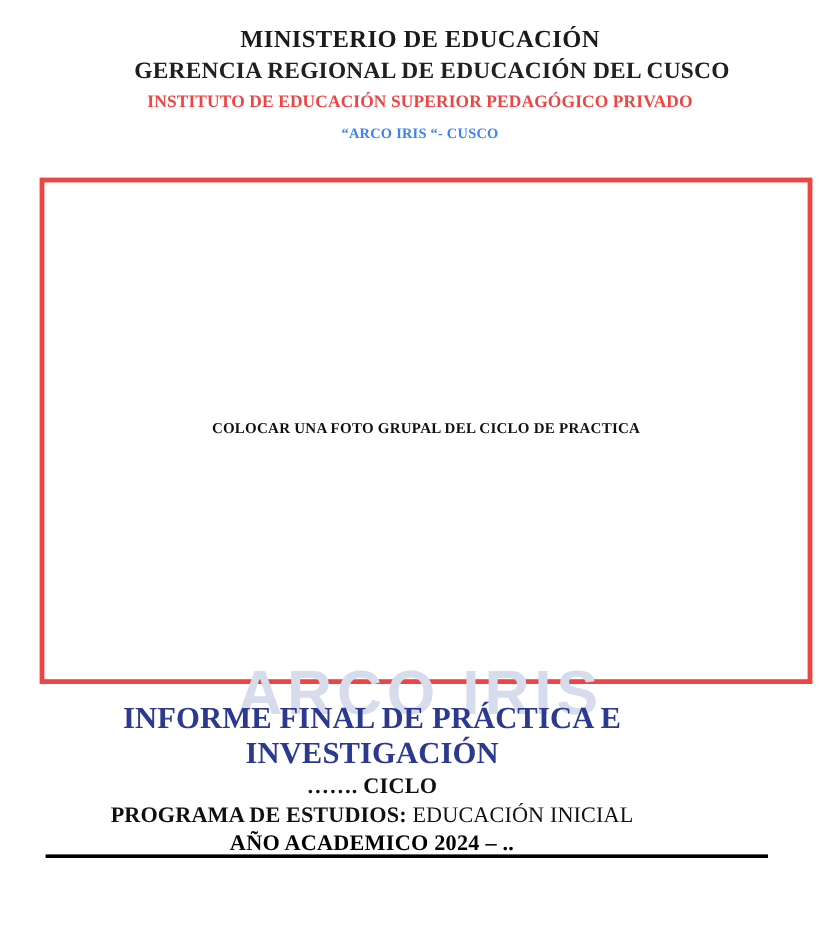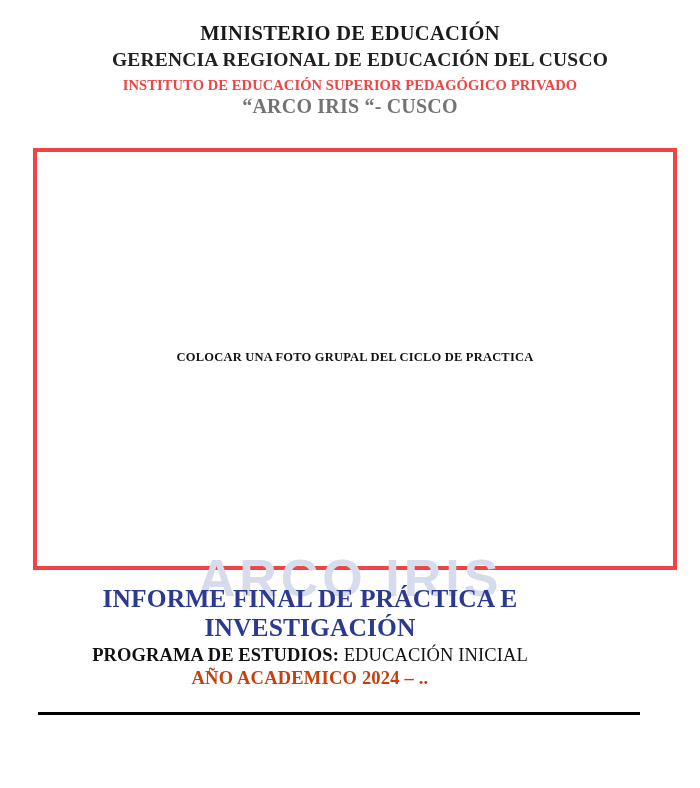--- a/index.html
+++ b/index.html
@@ -48,25 +48,25 @@
   }
   .header-line3 {
     font-size: 14.5px;
     font-weight: bold;
     color: #ef4444;
     line-height: 1.25;
     margin-top: 5px;
     letter-spacing: 0.1px;
   }
   .header-line4 {
-    font-size: 20px;
+    font-size: 12px;
     font-weight: bold;
-    color: #737373;
+    color: #3b82f6;
     line-height: 1.25;
-    margin-top: 0;
+    margin-top: 10px;
     letter-spacing: 0.2px;
   }
 
   
   .photo-frame {
     position: absolute;
     left: 33px;
     top: 148px;
     width: 644px;
     height: 422px;
@@ -130,21 +130,21 @@
     margin-top: 3px;
     color: #101010;
     letter-spacing: 0.1px;
   }
   .title-program b {
     font-weight: bold;
   }
   .title-year {
     font-size: 18.5px;
     font-weight: bold;
-    color: #c2410c;
+    color: #000000;
     margin-top: 2px;
     letter-spacing: 0.2px;
   }
 
   
   .divider {
     position: absolute;
     left: 38px;
     top: 712px;
     width: 602px;
@@ -176,20 +176,21 @@
   </div>
 
   <div class="photo-frame">
     <div class="photo-placeholder">COLOCAR UNA FOTO GRUPAL DEL CICLO DE PRACTICA</div>
   </div>
 
   <div class="watermark">ARCO IRIS</div>
 
   <div class="title-block">
     <div class="title-main">INFORME FINAL DE PRÁCTICA E INVESTIGACIÓN</div>
+    <div class="title-cycle">……. CICLO</div>
     <div class="title-program"><b>PROGRAMA DE ESTUDIOS:</b> <span>EDUCACIÓN INICIAL</span></div>
     <div class="title-year">AÑO ACADEMICO  2024 – ..</div>
   </div>
 
   <div class="divider"></div>
 
 
 </div>
 
 </body></html>

